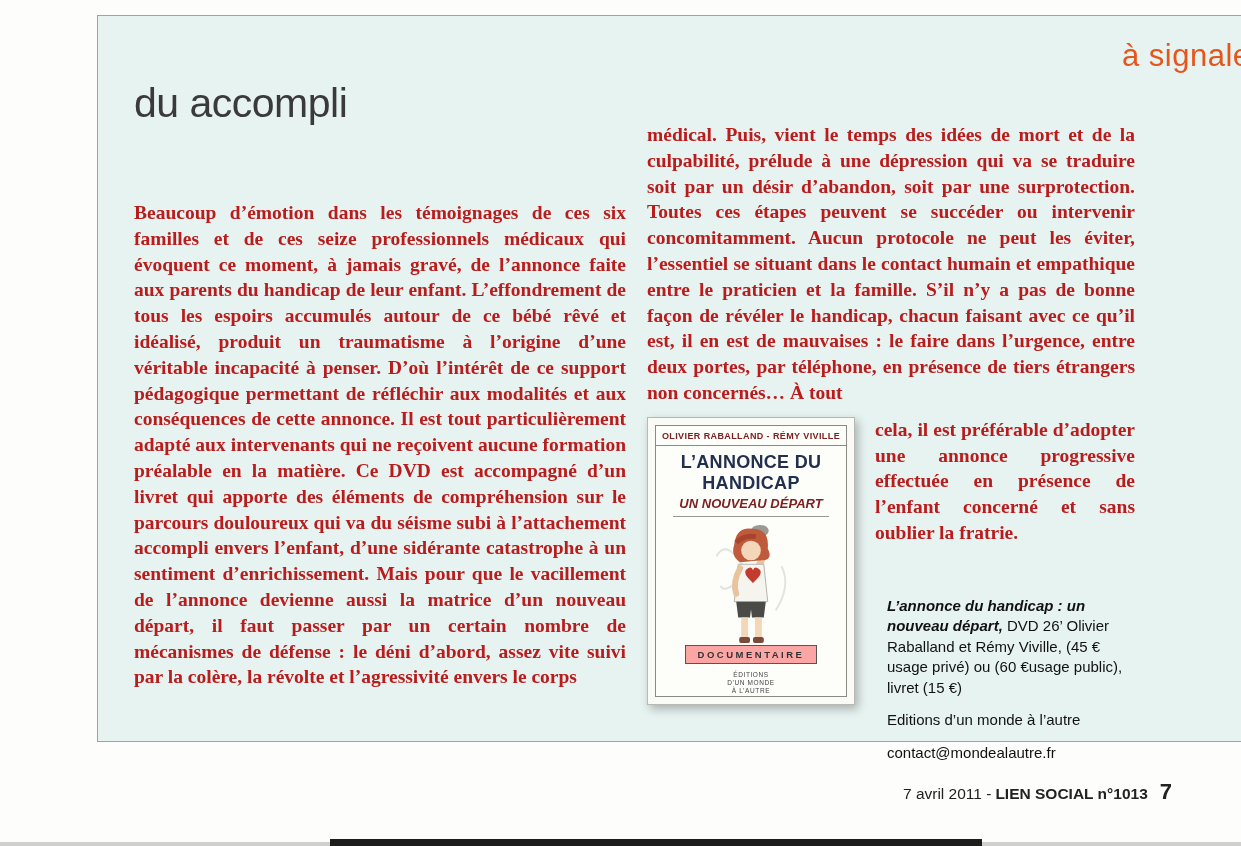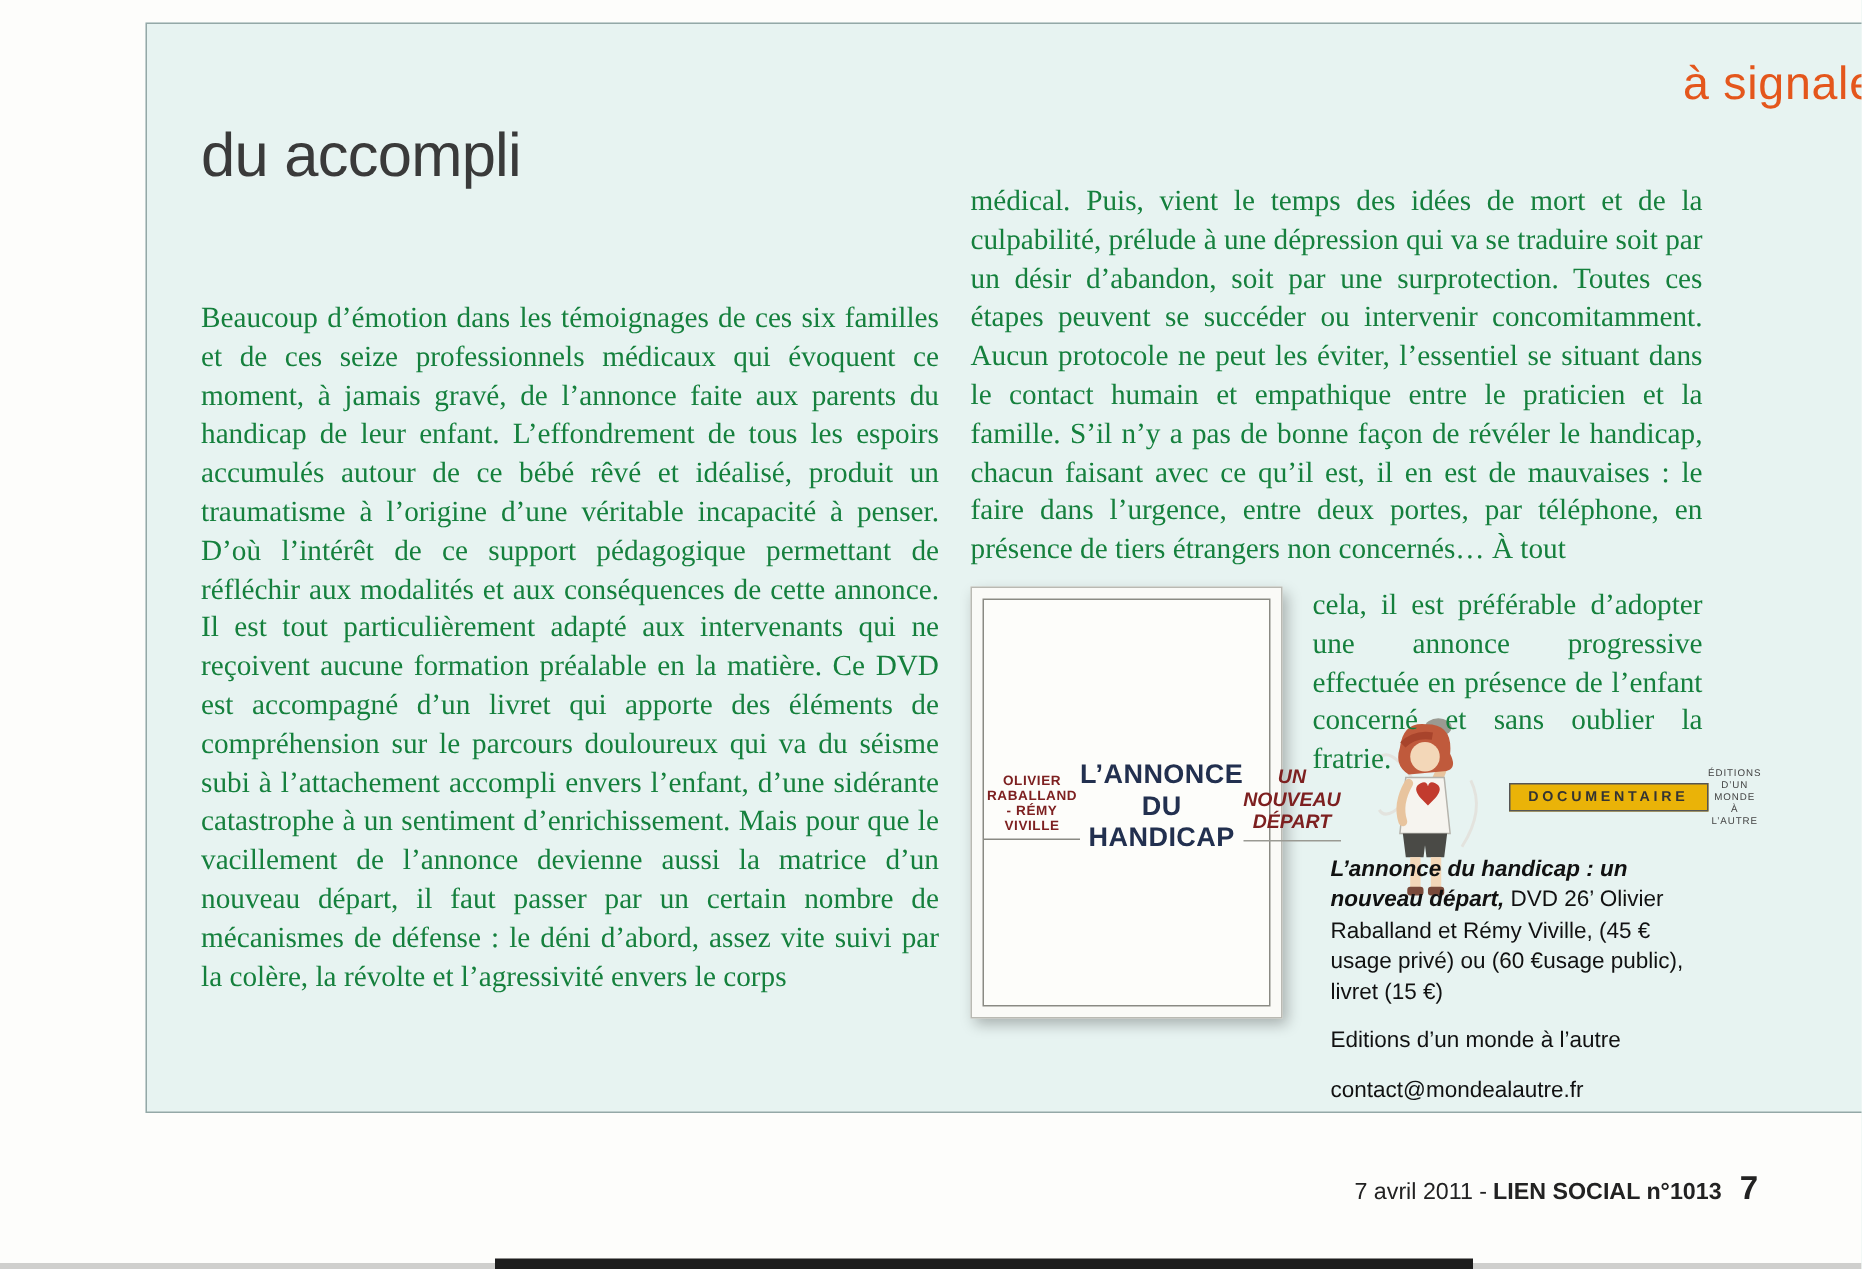--- a/index.html
+++ b/index.html
@@ -35,57 +35,57 @@
   .title span { display:block; }
 
   .col-left {
     position:absolute; left:36px; top:184px; width:492px;
   }
   .col-right {
     position:absolute; left:549px; top:106px; width:488px;
   }
   .body-text {
     font-size:19.5px; line-height:25.8px;
-    text-align:justify; color:#15803d;
+    text-align:justify; color:#b91c1c;font-weight:bold;
   }
 
   .wrap-row { display:flex; margin-top:11px; }
   .dvd-photo { width:208px; flex:none; margin-right:20px; }
   .wrap-right { flex:1; min-width:0; }
 
   
   .cover {
     background:#fafaf7; border:1px solid #b9b9b2;
     box-shadow:3px 4px 9px rgba(0,0,0,.28);
     padding:7px; height:288px;
   }
   .cover-inner {
     border:1px solid #8a8a83; height:100%;
     background:#fdfdfa;
-    display:flex; flex-direction:row; align-items:center;
+    display:flex; flex-direction:column; align-items:center;
     text-align:center;
     font-family:"Liberation Sans","DejaVu Sans",sans-serif;
   }
   .cover-authors {
     width:100%; border-bottom:1px solid #8a8a83;
     padding:5px 2px 4px; font-size:9px; font-weight:bold;
     color:#7d2020; letter-spacing:.4px;
   }
   .cover-title {
     margin-top:6px; font-size:18px; font-weight:bold;
     color:#22304f; letter-spacing:.3px;
   }
   .cover-subtitle {
     font-size:13px; font-style:italic; font-weight:bold;
     color:#7d2020; margin-top:2px; padding-bottom:5px;
     border-bottom:1px solid #9a9a93; width:82%;
   }
   .cover-art { flex:1; display:flex; align-items:center; justify-content:center; width:100%; }
   .cover-genre {
-    border:1px solid #555; background:#eab308;
+    border:1px solid #555; background:#fca5a5;
     font-size:9.5px; font-weight:bold; letter-spacing:2.5px;
     color:#333; padding:3px 12px; margin-bottom:7px;
   }
   .cover-publisher {
     font-size:6.5px; line-height:8px; letter-spacing:.6px;
     color:#444; padding-bottom:6px; white-space:pre-line;
   }
 
   .caption {
     margin-top:50px;

